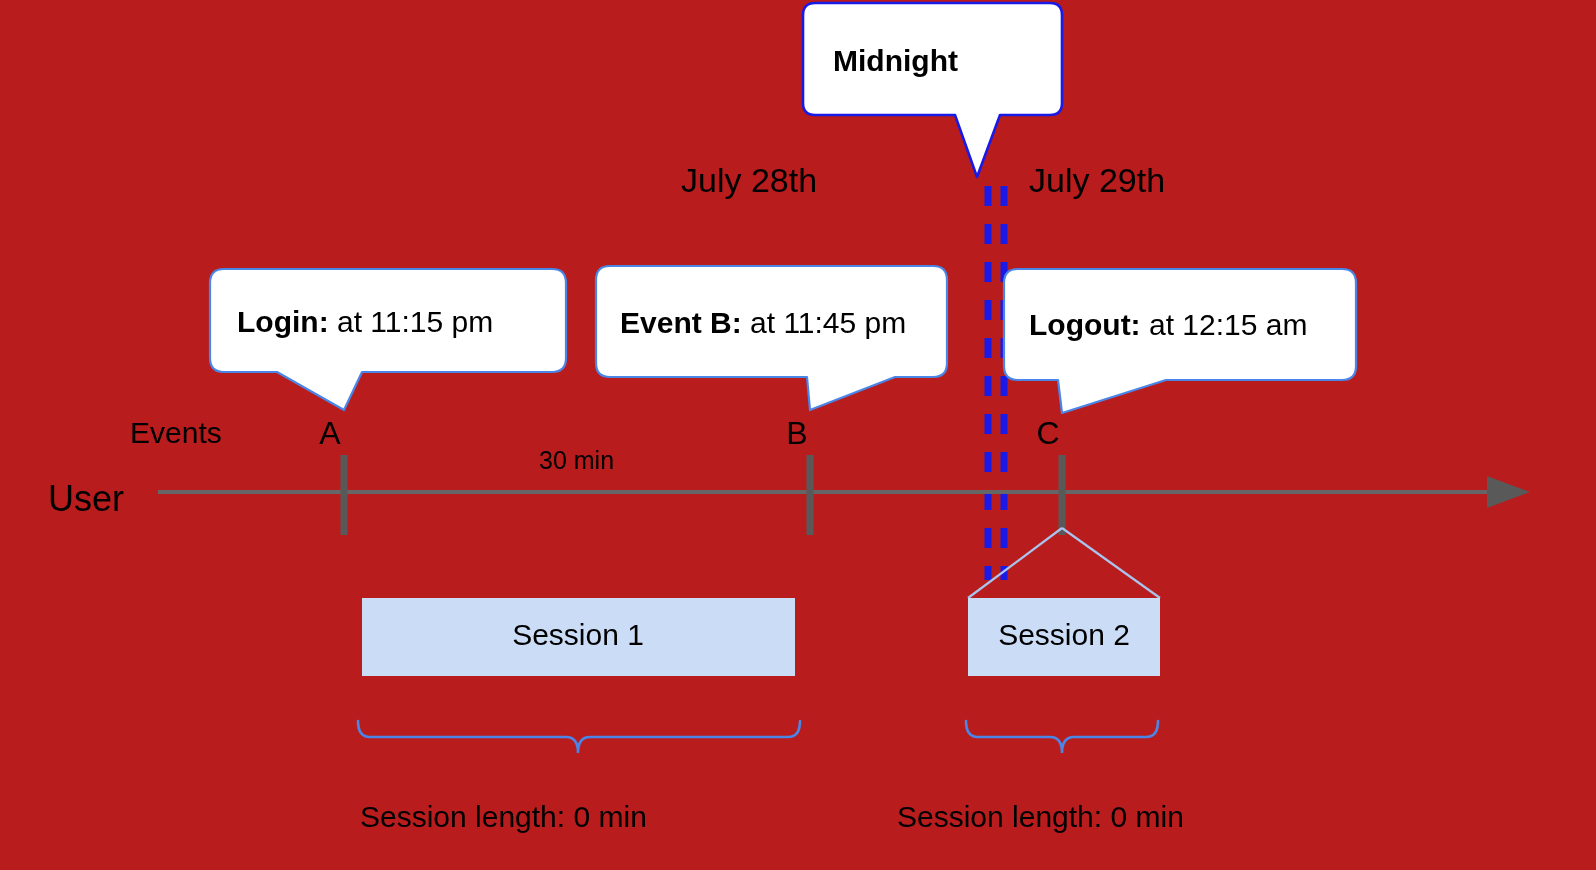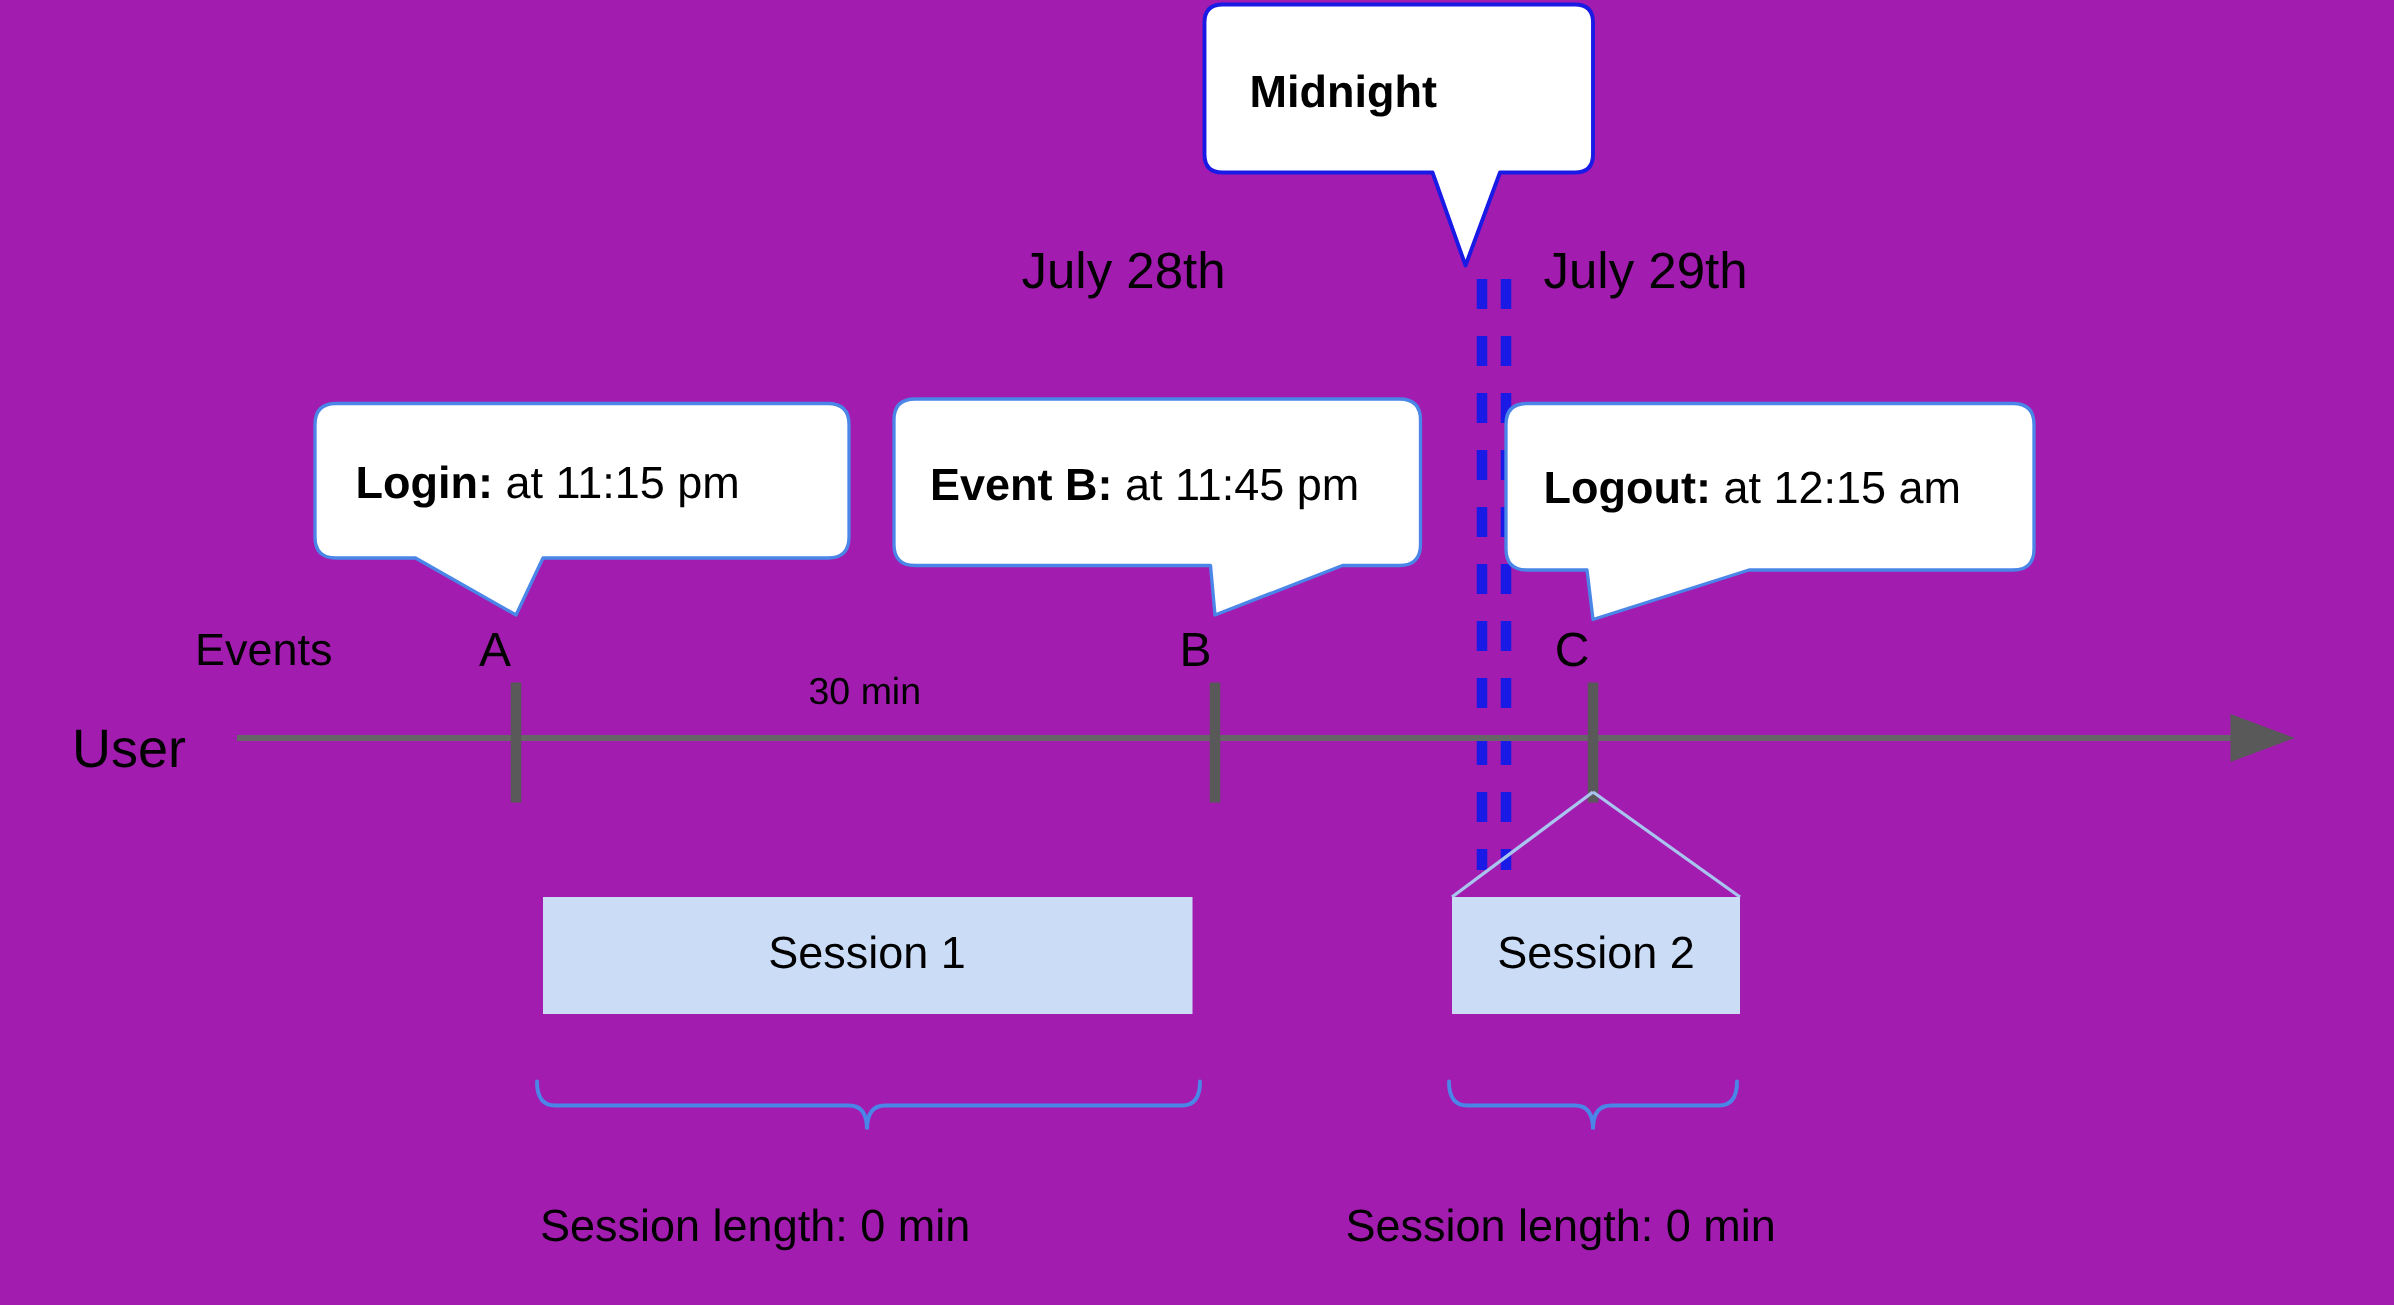--- a/index.html
+++ b/index.html
@@ -8,21 +8,21 @@
     background: #ffffff;
   }
   body {
     font-family: "Liberation Sans", sans-serif;
     color: #000000;
   }
   #stage {
     position: relative;
     width: 1596px;
     height: 870px;
-    background: #a21caf;
+    background: #b91c1c;
     overflow: hidden;
   }
   #diagram-svg {
     position: absolute;
     left: 0;
     top: 0;
     width: 1596px;
     height: 870px;
   }
   .svg-text {

